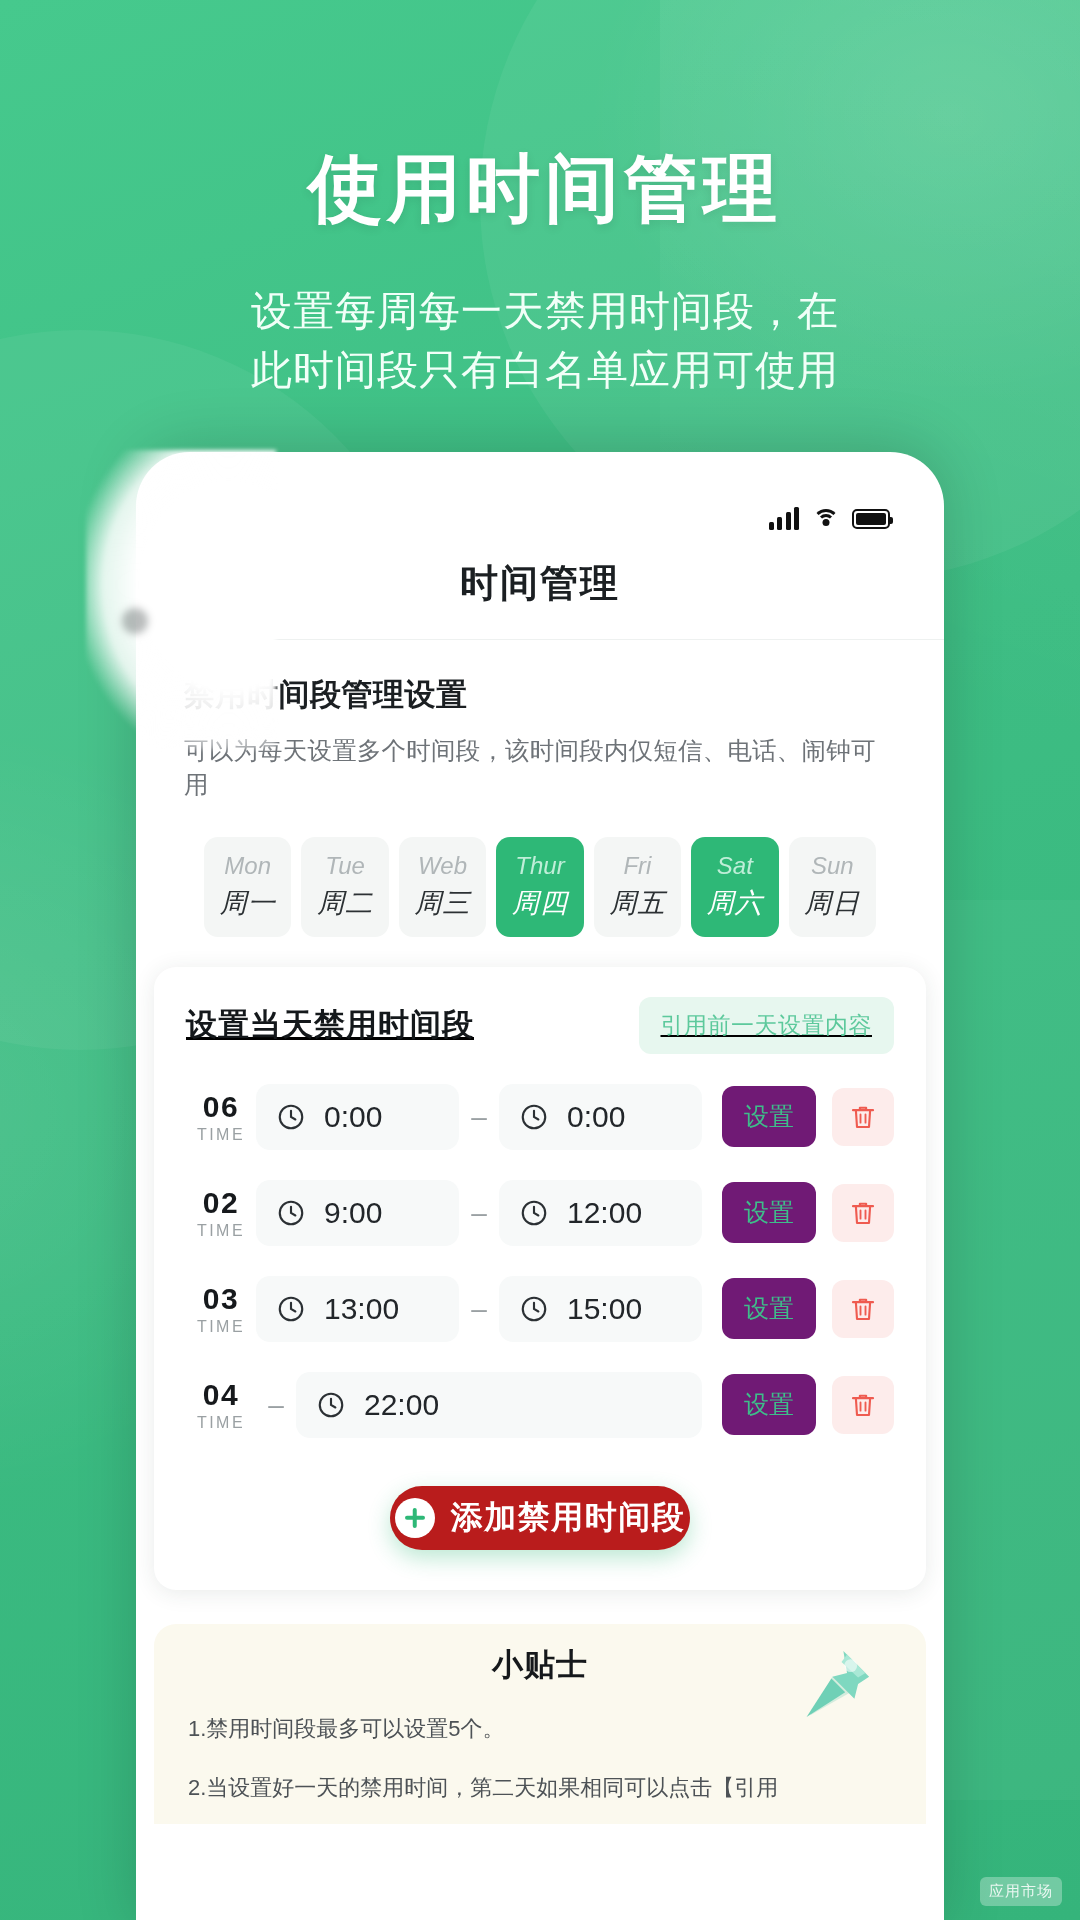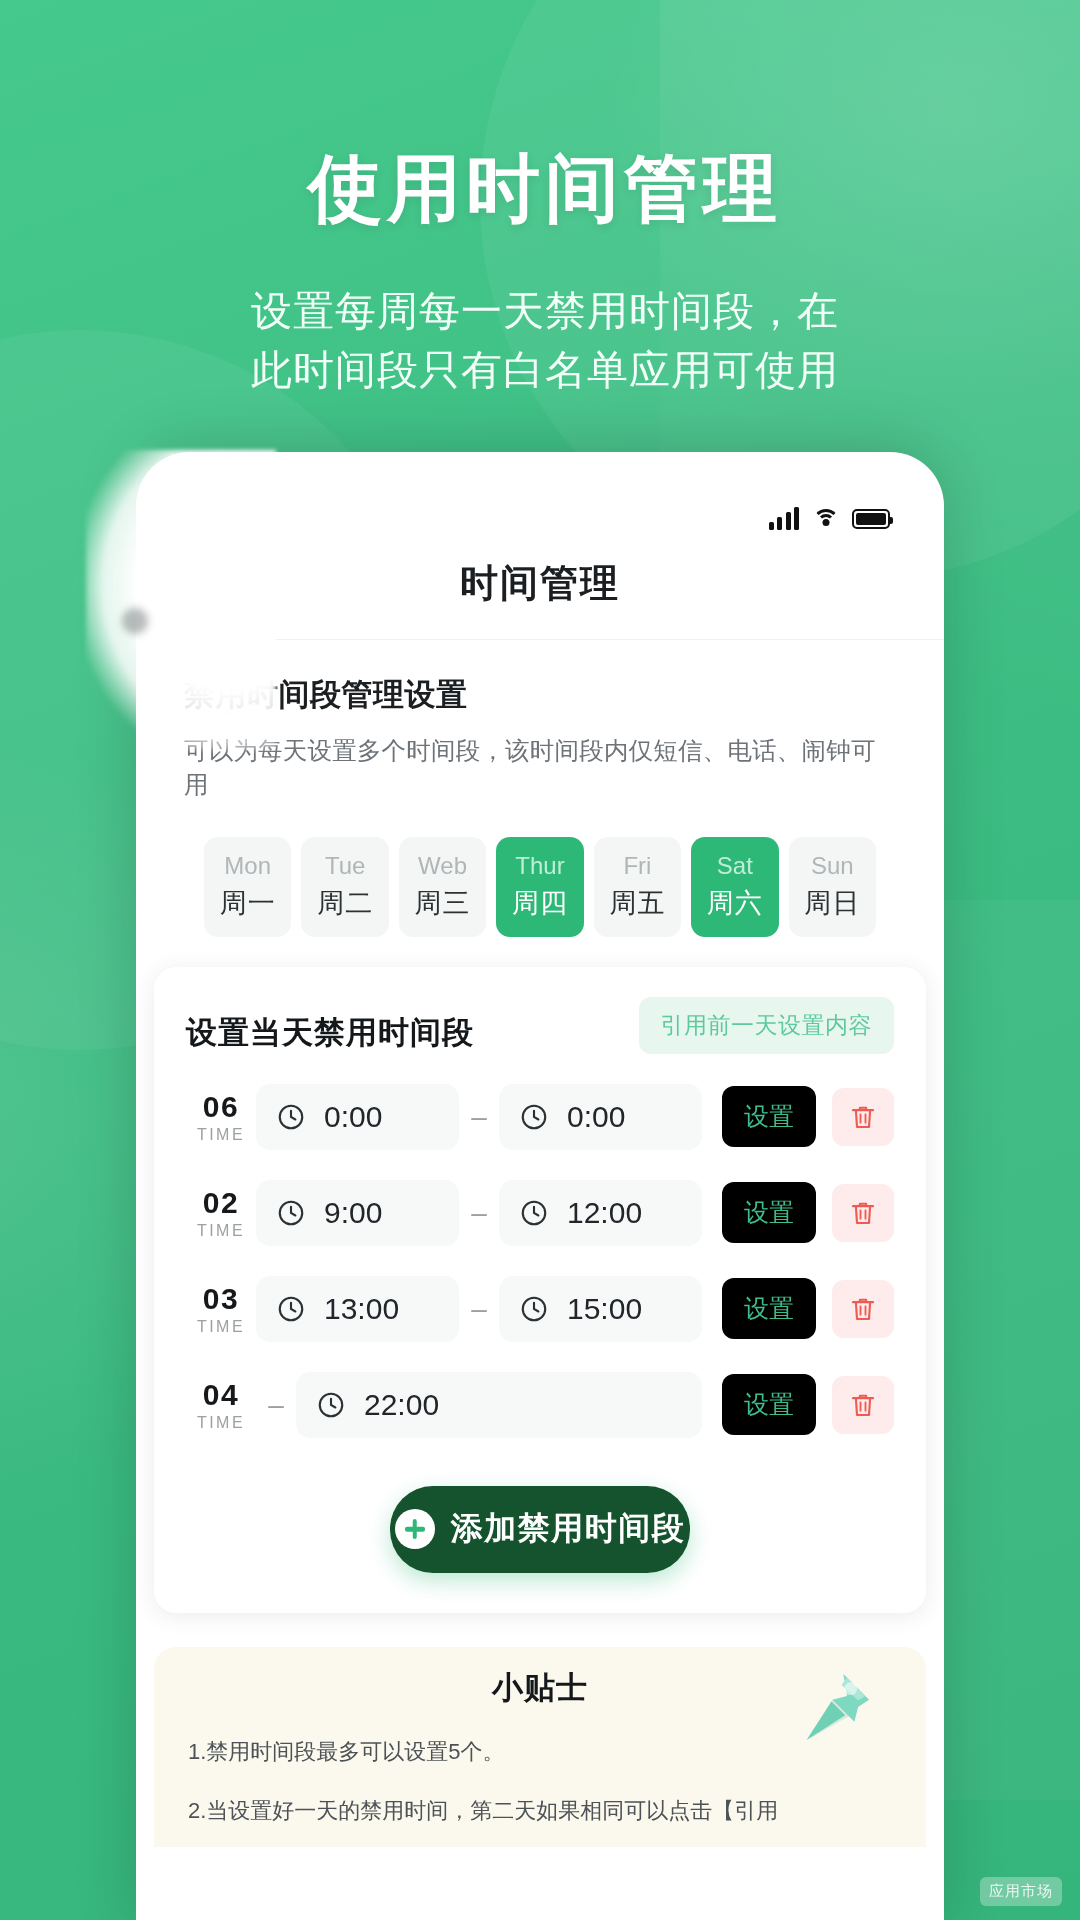--- a/index.html
+++ b/index.html
@@ -123,20 +123,21 @@
   .section-head {
     padding:34px 48px 0;
   }
   .section-title { font-size:31px; font-weight:bold; color:#1b1f22; letter-spacing:0.5px; }
   .section-desc { margin-top:18px; font-size:24.5px; color:#6e7378; line-height:1.4; letter-spacing:0.2px; }
 
   
   .days {
     display:flex; gap:10px;
     padding:34px 68px 0;
+    font-style:italic;
   }
   .day {
     flex:1;
     border-radius:14px;
     background:#f4f6f5;
     text-align:center;
     padding:14px 0 16px;
   }
   .day .en { font-size:24px; color:#b0b6b8; line-height:1.25; }
   .day .cn { font-size:27px; color:#2c3134; margin-top:4px; letter-spacing:1px; }
@@ -145,54 +146,54 @@
   .day.active .cn { color:#ffffff; }
 
   
   .card {
     margin:30px 18px 0;
     background:#ffffff;
     border-radius:22px;
     box-shadow:0 3px 22px rgba(38,62,52,0.10);
     padding:30px 32px 40px;
   }
-  .card-head { display:flex; align-items:flex-end; justify-content:space-between; }
+  .card-head { display:flex; align-items:center; justify-content:space-between;text-decoration:underline; }
   .card-title { font-size:31px; font-weight:bold; color:#14181b; letter-spacing:1px; }
   .quote-btn {
     background:#e7f7ef; color:#5dc99c;
     font-size:23px; padding:13px 22px; border-radius:12px; letter-spacing:0.5px;
   }
 
   .trow { display:flex; align-items:center; margin-top:30px; }
   .tnum { width:70px; text-align:center; flex-shrink:0; }
   .tnum .n { font-size:30px; font-weight:bold; color:#16191c; letter-spacing:1.5px; }
   .tnum .l { font-size:16px; color:#9aa0a3; letter-spacing:2.5px; margin-top:2px; }
   .tbox {
     flex:1; display:flex; align-items:center; gap:18px;
     background:#f7f9f9; border-radius:14px;
     padding:16px 20px;
   }
   .tbox .val { font-size:30px; color:#22262a; }
   .dash { width:40px; text-align:center; color:#9aa0a3; font-size:28px; flex-shrink:0; }
   .clock { width:30px; height:30px; flex-shrink:0; }
   .set-btn {
     margin-left:20px; flex-shrink:0;
-    background:#000000; color:#3ebd8a;
+    background:#701a75; color:#3ebd8a;
     font-size:25px; border-radius:12px; padding:14px 22px;
   }
   .del-btn {
     margin-left:16px; flex-shrink:0;
     background:#fdeceb; border-radius:12px;
     width:62px; height:58px; display:flex; align-items:center; justify-content:center;
   }
 
   .add-btn {
     margin:48px auto 0;
-    width:300px; height:87px;
-    background:#14532d; border-radius:43px;
+    width:300px; height:64px;
+    background:#b91c1c; border-radius:43px;
     display:flex; align-items:center; justify-content:center; gap:16px;
     box-shadow:0 8px 22px rgba(46,184,119,0.32);
   }
   .add-btn .plus {
     width:40px; height:40px; border-radius:50%; background:#ffffff;
     position:relative; flex-shrink:0;
   }
   .add-btn .plus:before, .add-btn .plus:after {
     content:""; position:absolute; background:#2eb877; border-radius:2px;
     left:50%; top:50%; transform:translate(-50%,-50%);

